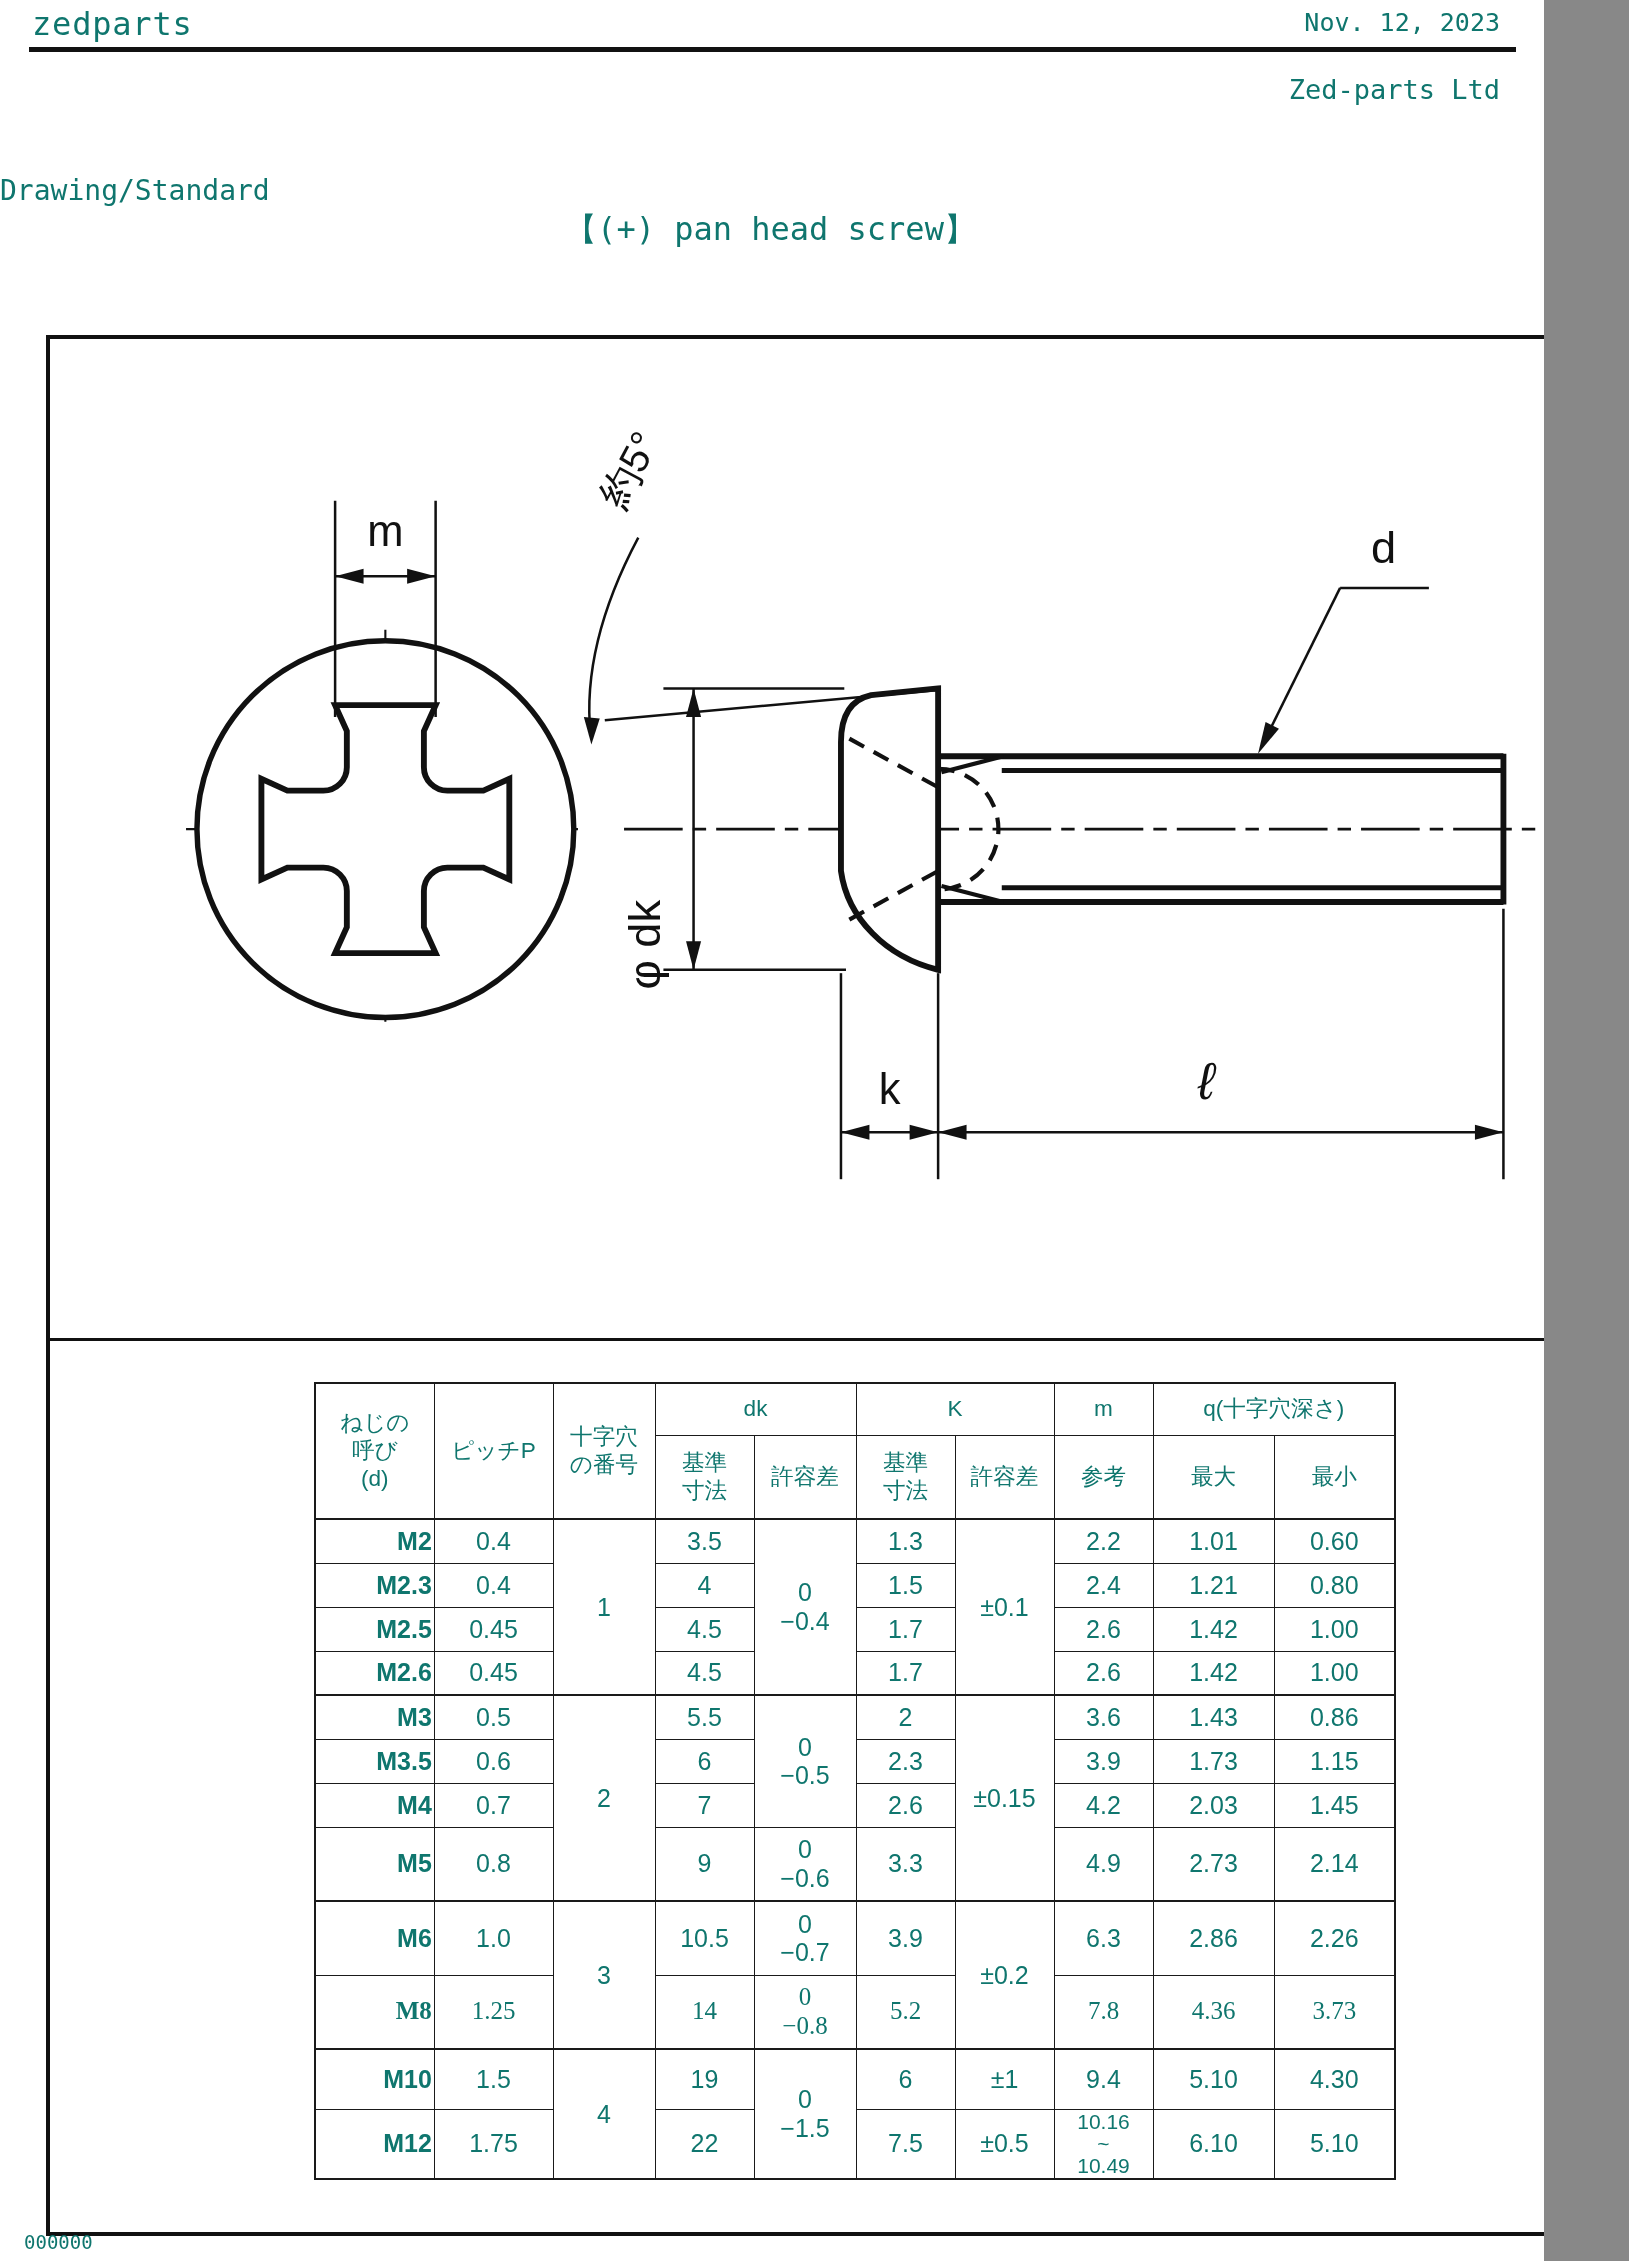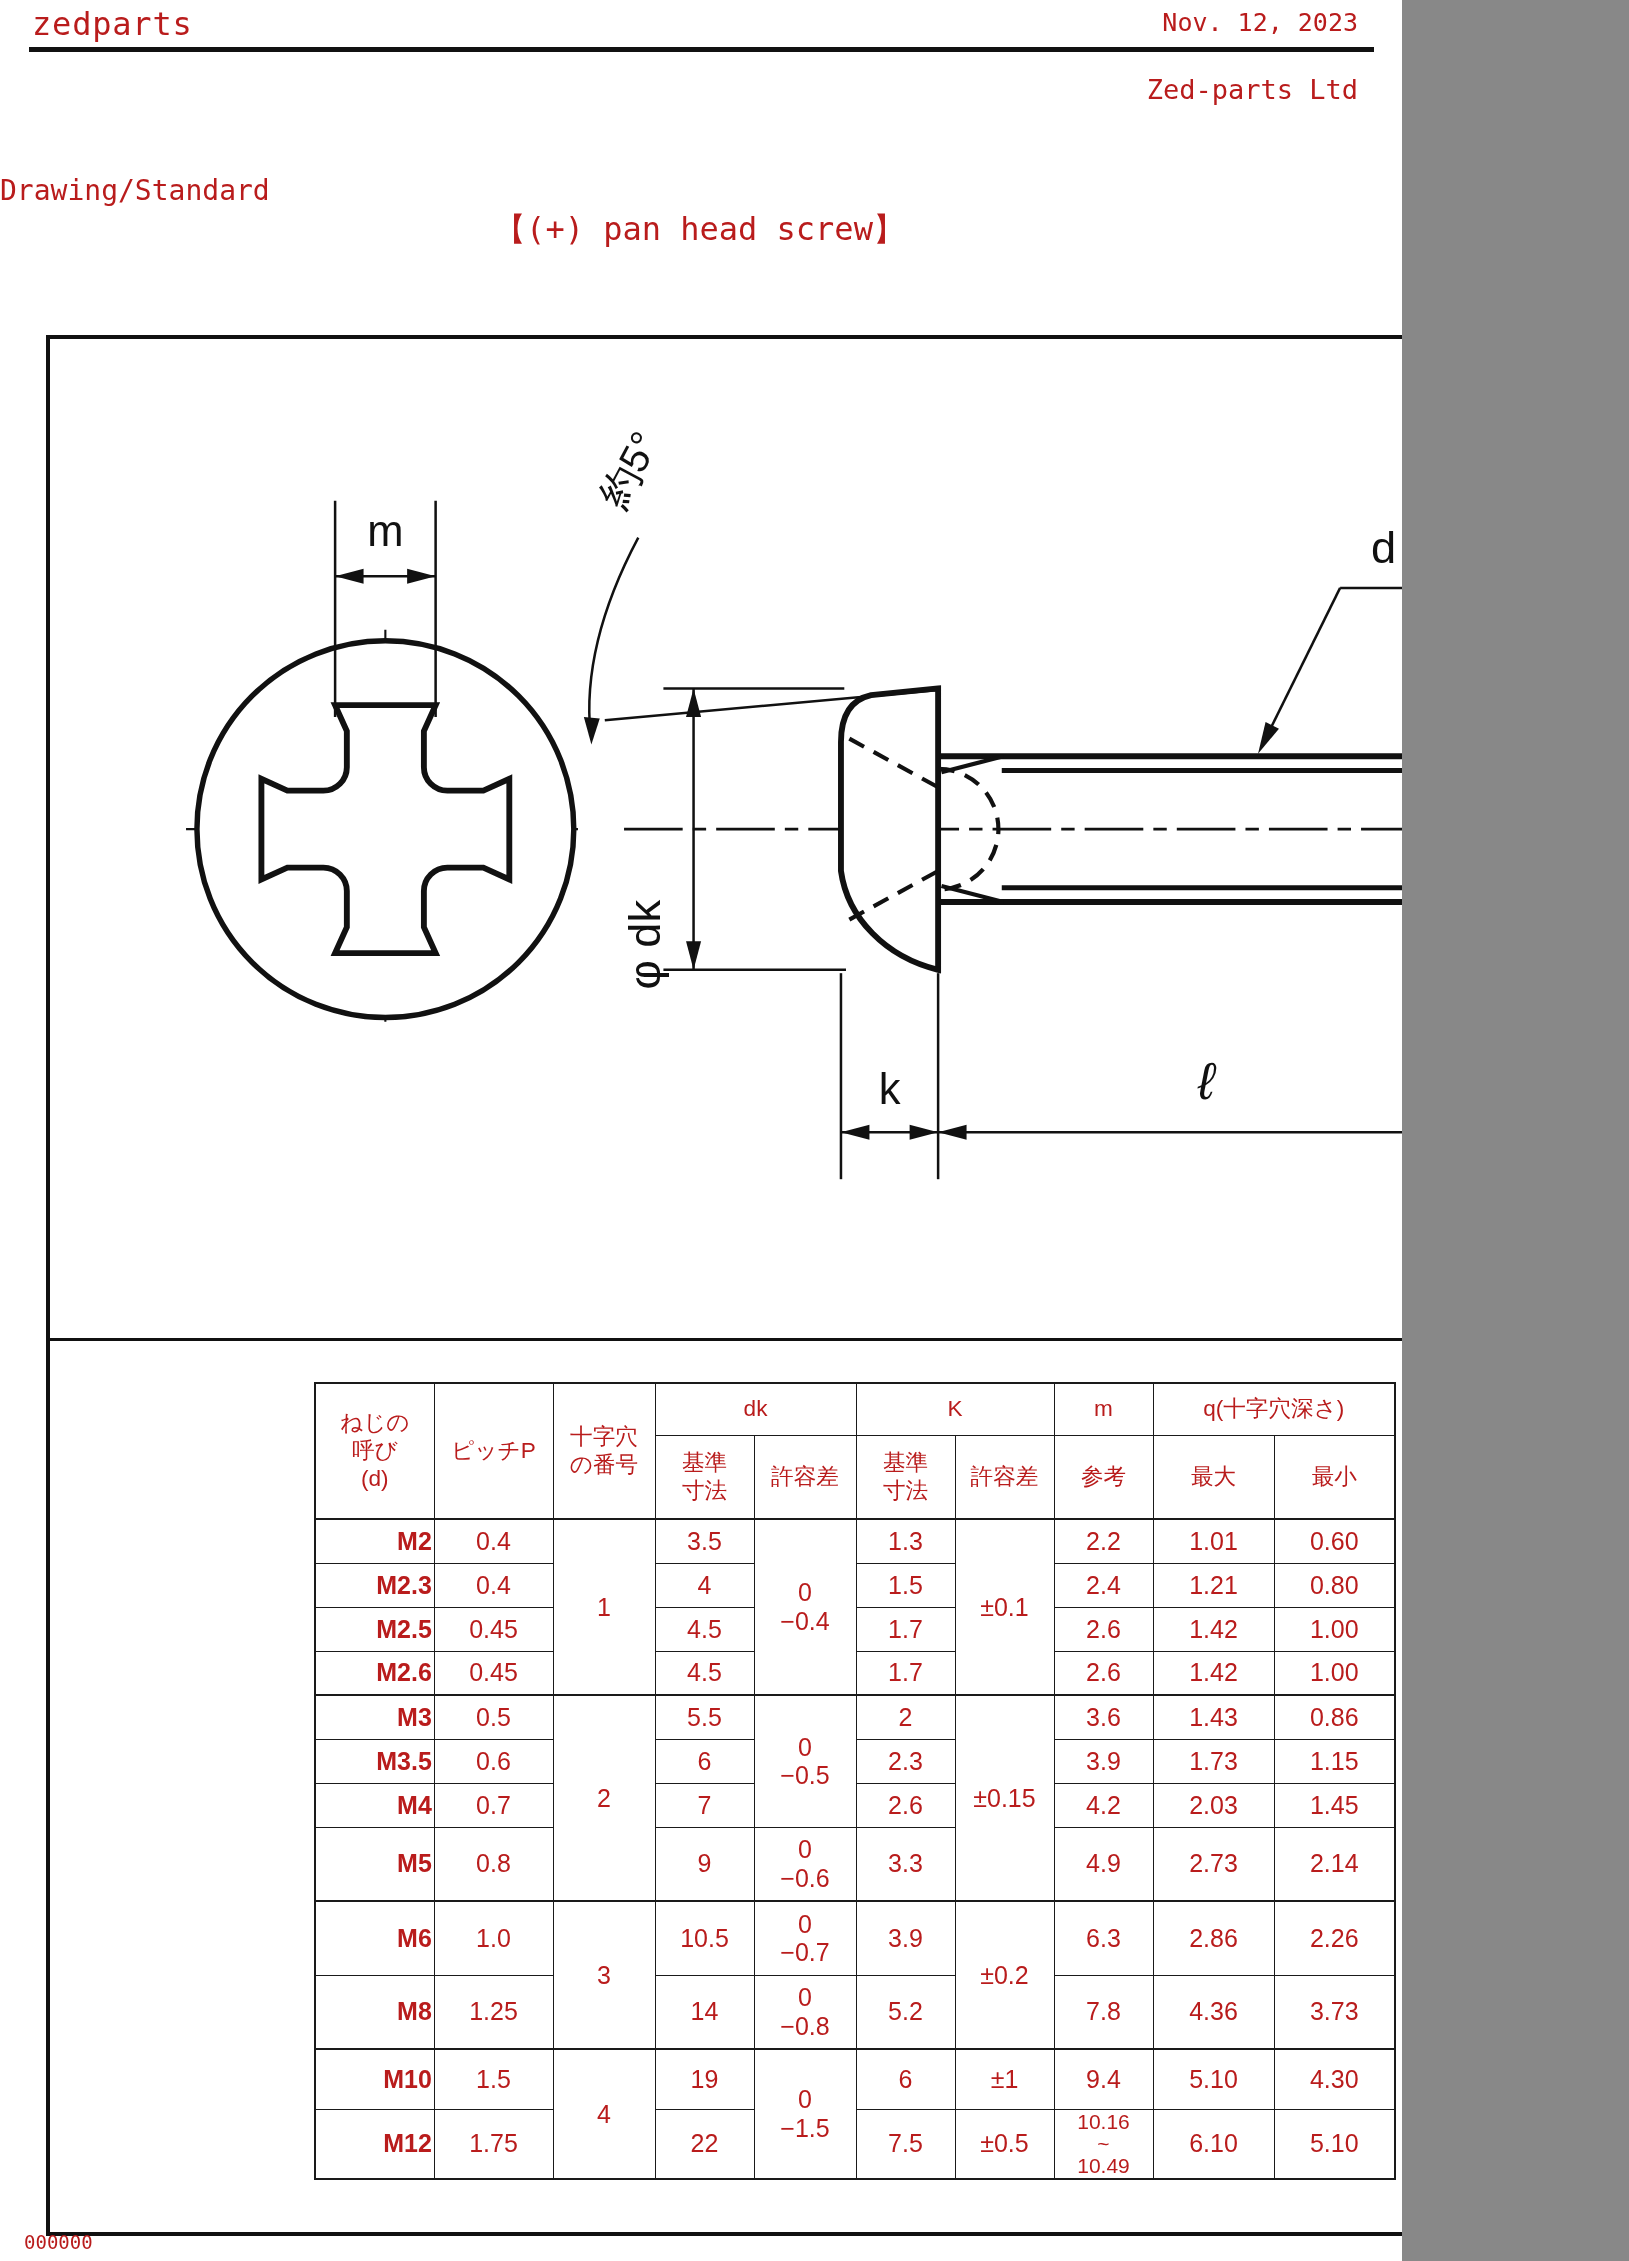--- a/index.html
+++ b/index.html
@@ -1,16 +1,16 @@
 <!DOCTYPE html>
 <html style="font-size:13.4px"><head>
 <meta charset="utf-8">
 <style>
   html,body{margin:0;padding:0;background:#888;}
-  .page{position:relative;width:1402px;height:2261px;background:#ffffff;color:#b91c1c;
+  .page{position:relative;width:1544px;height:2261px;background:#ffffff;color:#0f766e;
         font-family:"DejaVu Sans Mono", monospace;overflow:hidden;}
   .brand{position:absolute;left:32px;top:5px;font-size:32px;letter-spacing:0.8px;}
   .date{position:absolute;right:44px;top:8.4px;font-size:25px;}
   .rule{position:absolute;left:28.5px;right:28.5px;top:47px;height:5px;background:#111;}
   .company{position:absolute;right:44px;top:74px;font-size:27px;}
   .doctype{position:absolute;left:0;right:0;top:174px;text-align:left;font-size:28px;}
   .title{position:absolute;left:0;right:3px;top:208px;text-align:center;font-size:32px;}
   .frame{position:absolute;left:46px;top:335px;width:1534px;height:1893px;border:4.2px solid #111;}
   .divider{position:absolute;left:46px;top:1338px;width:1538px;height:3.3px;background:#111;}
   svg{position:absolute;left:0;top:0;}
@@ -269,21 +269,21 @@
           <td rowspan="2">3</td>
           <td>10.5</td>
           <td>0
 −0.7</td>
           <td>3.9</td>
           <td rowspan="2">±0.2</td>
           <td>6.3</td>
           <td>2.86</td>
           <td>2.26</td>
         </tr>
-        <tr style="height: 74px;">
+        <tr style="height: 74px; font-family: Liberation Serif, serif;">
           <td class="size">M8</td>
           <td>1.25</td>
           <td>14</td>
           <td>0
 −0.8</td>
           <td>5.2</td>
           <td>7.8</td>
           <td>4.36</td>
           <td>3.73</td>
         </tr>

